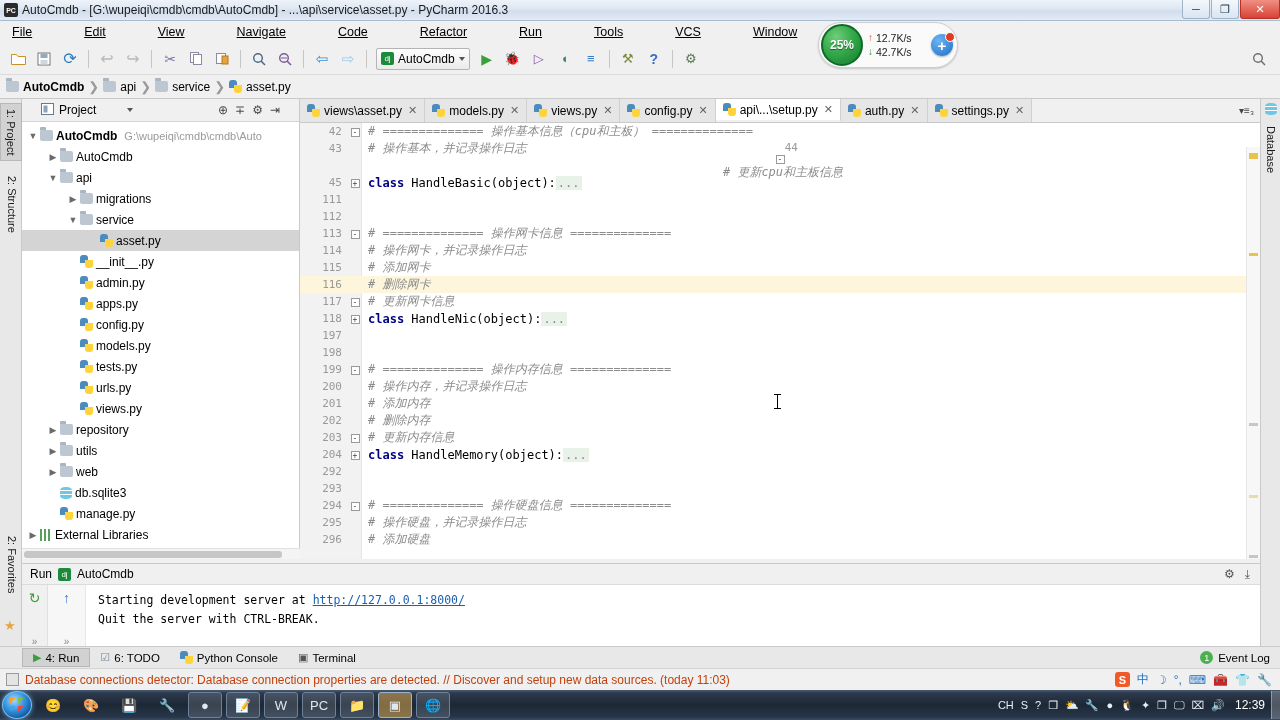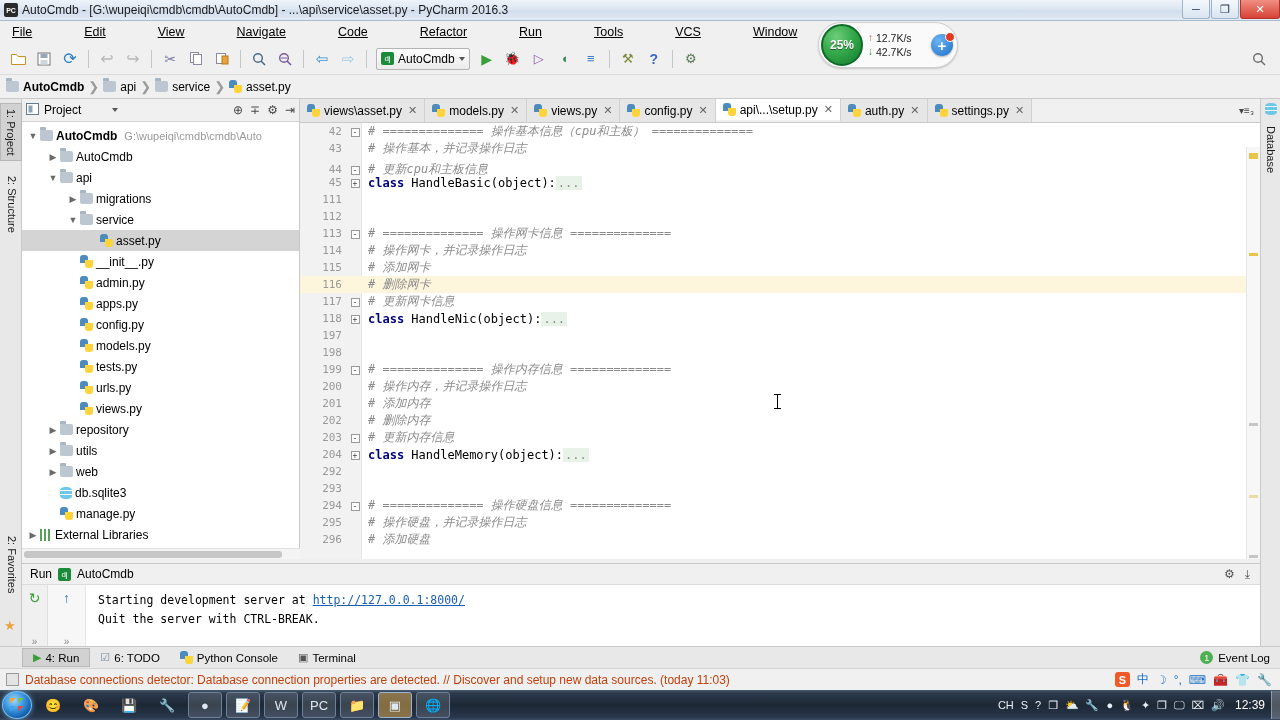--- a/index.html
+++ b/index.html
@@ -146,21 +146,21 @@
   }
   .vtab.active { background: #d2d2d2; border: 1px solid #b8b8b8; }
 
   
   .project-panel {
     position: absolute; left: 22px; top: 99px; width: 278px; height: 460px;
     background: #fff; border-right: 1px solid #c9c9c9;
   }
   .panel-head {
     height: 23px; background: #f0f0f0; border-bottom: 1px solid #d4d4d4;
-    display: flex; align-items: center; padding: 0 4px; gap: 5px;
+    display: flex; align-items: center; padding: 0 19px; gap: 5px;
   }
   .panel-head .ph-title { font-size: 12px; }
   .panel-head .ph-icons { margin-left: auto; display: flex; gap: 7px; align-items: center; color: #4a4a4a; font-size: 12px; }
   .tree { padding-top: 3px; font-size: 12px; overflow: hidden; height: 436px; position: relative; }
   .tree-row {
     height: 21px; display: flex; align-items: center; white-space: nowrap;
     padding-left: 4px;
   }
   .tree-row.selected { background: #d4d4d4; }
   .twisty { width: 14px; text-align: center; color: #6a6a6a; font-size: 9px; flex: 0 0 14px; }
@@ -677,21 +677,21 @@
           <div class="cl" style="top: 0px;">
             <span class="ln">42</span>
             <span class="fold"><span class="fold-box">-</span></span>
             <span class="ctext-code"><span class="comment"># ============== 操作基本信息（cpu和主板） ==============</span></span>
           </div>
           <div class="cl" style="top: 17px;">
             <span class="ln">43</span>
             <span class="fold"></span>
             <span class="ctext-code"><span class="comment"># 操作基本，并记录操作日志</span></span>
           </div>
-          <div class="cl" style="top: 38px;">
+          <div class="cl" style="top: 18px; flex-direction: column;">
             <span class="ln">44</span>
             <span class="fold"><span class="fold-box">-</span></span>
             <span class="ctext-code"><span class="comment"># 更新cpu和主板信息</span></span>
           </div>
           <div class="cl" style="top: 51px;">
             <span class="ln">45</span>
             <span class="fold"><span class="fold-box">+</span></span>
             <span class="ctext-code"><span class="kw">class</span><span> HandleBasic(object):</span><span class="folded-dots">...</span></span>
           </div>
           <div class="cl" style="top: 68px;">

